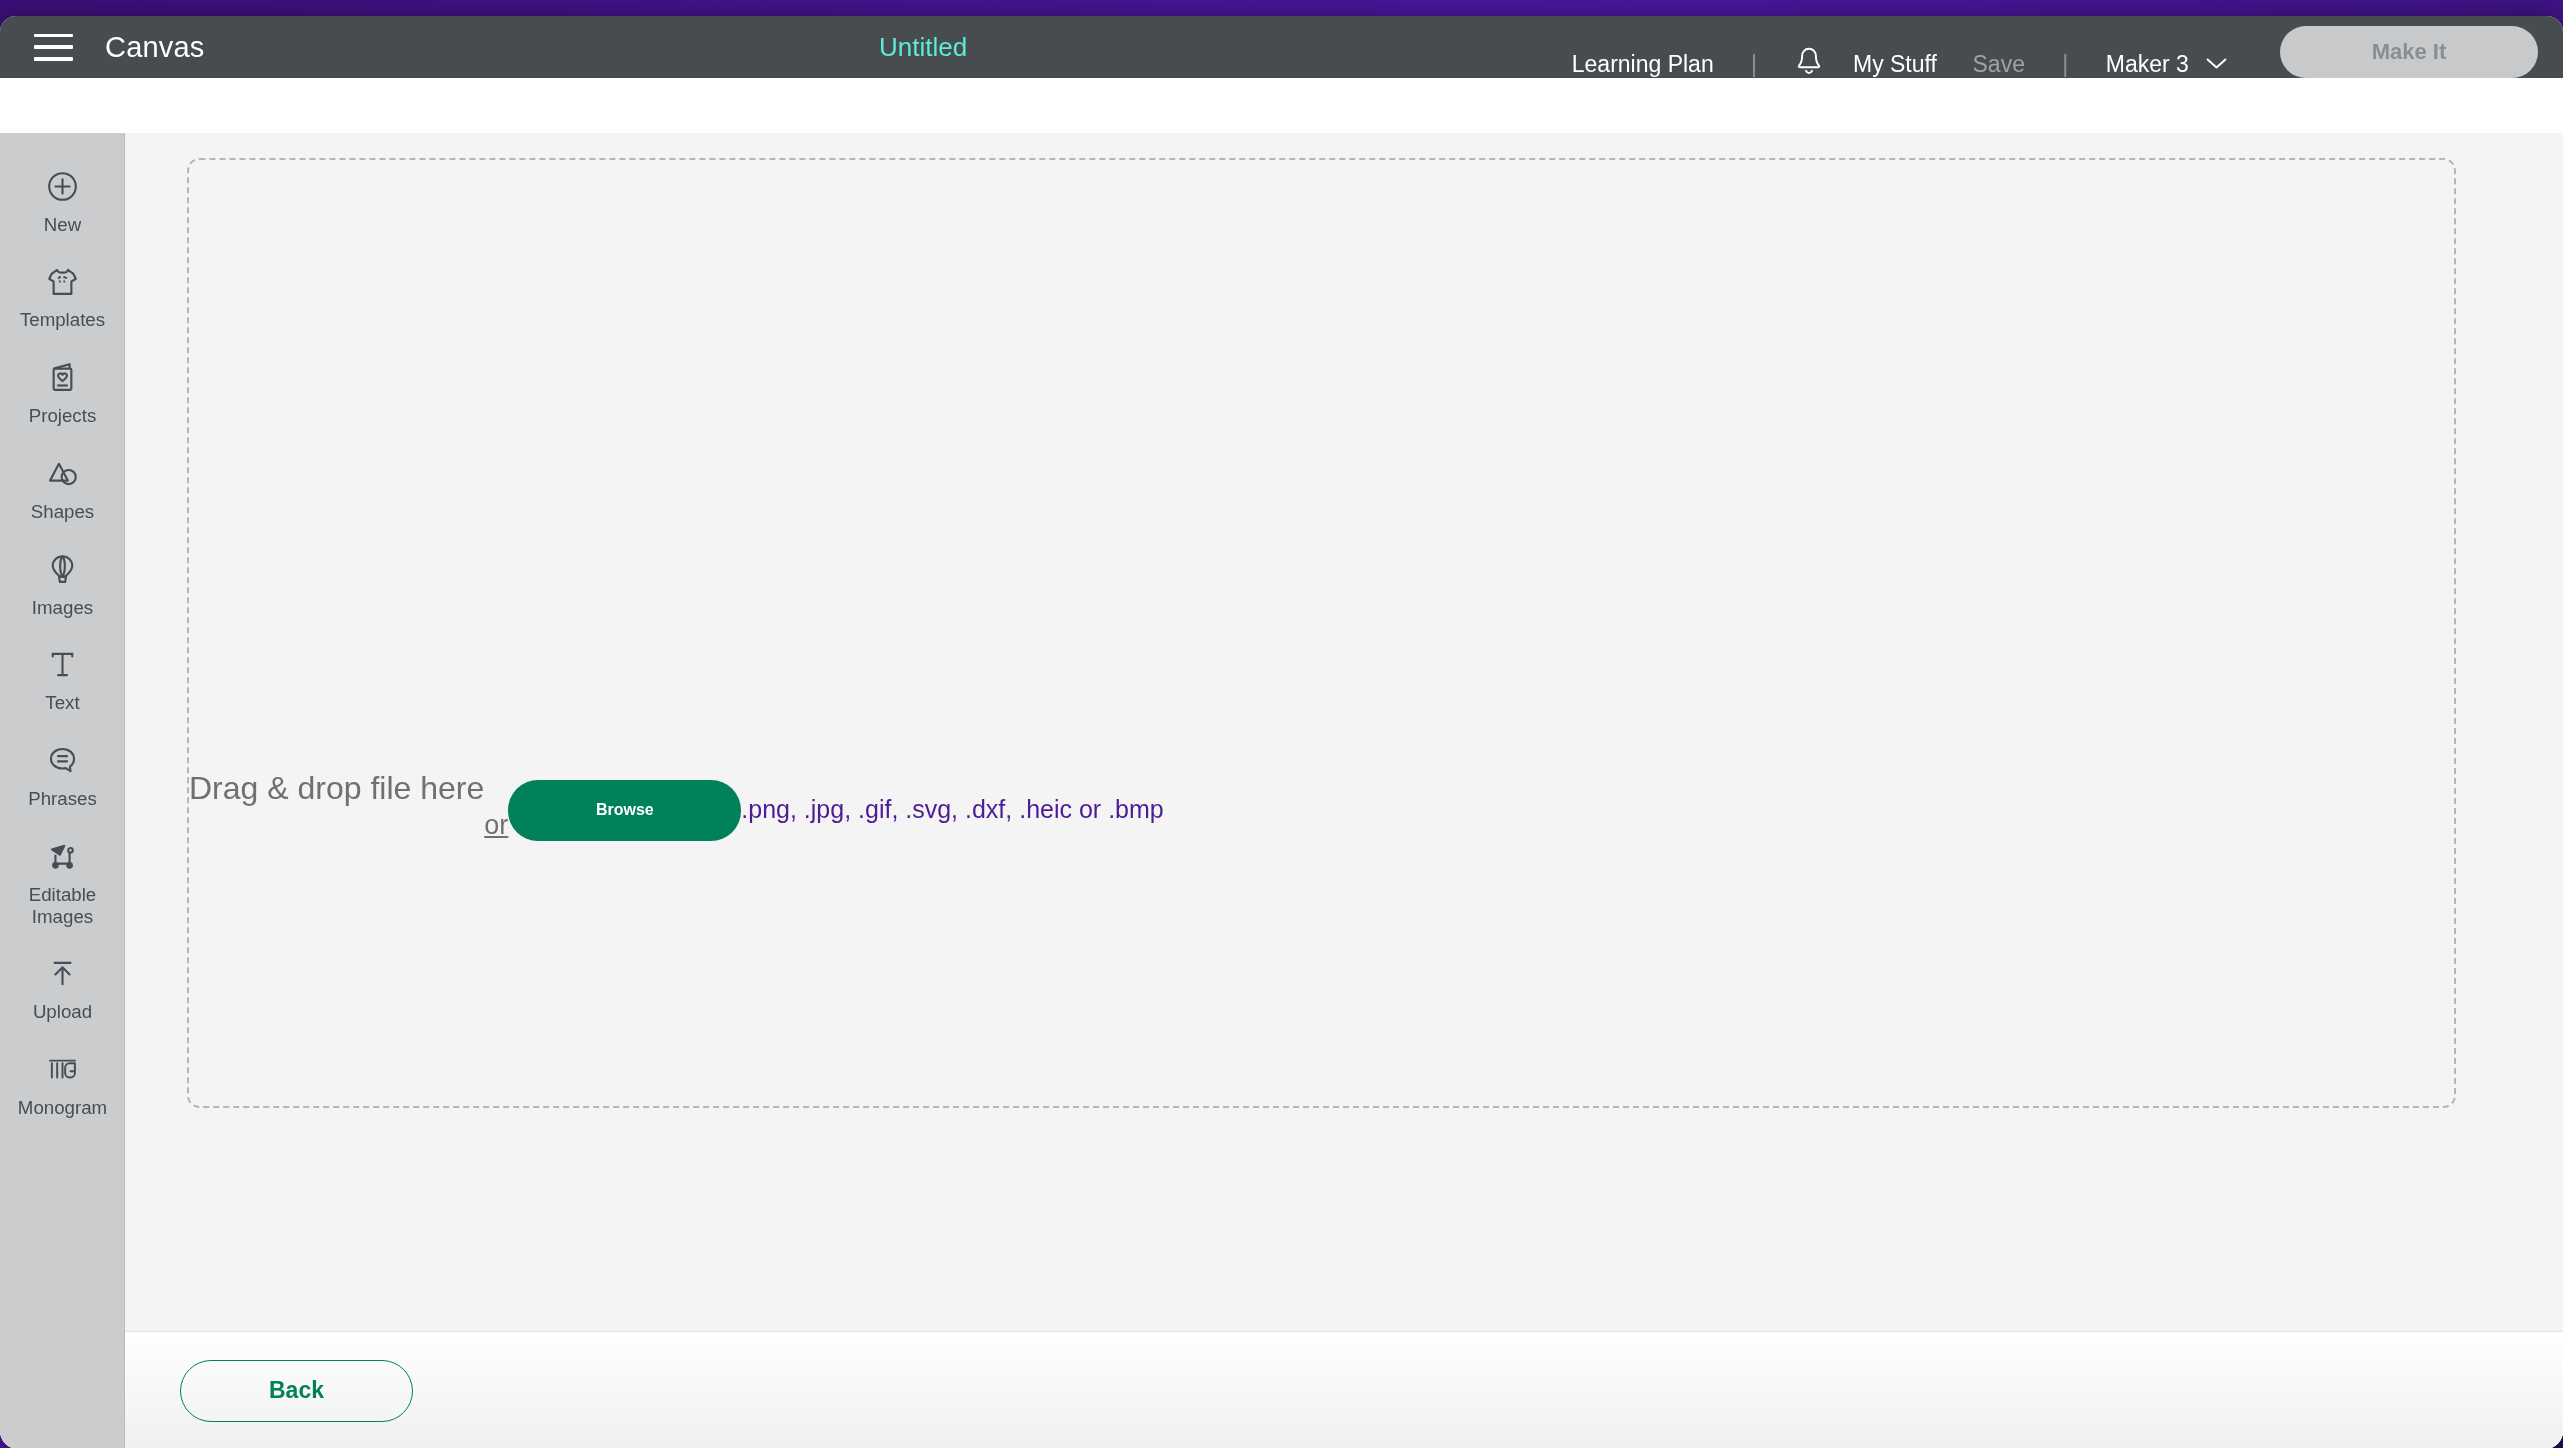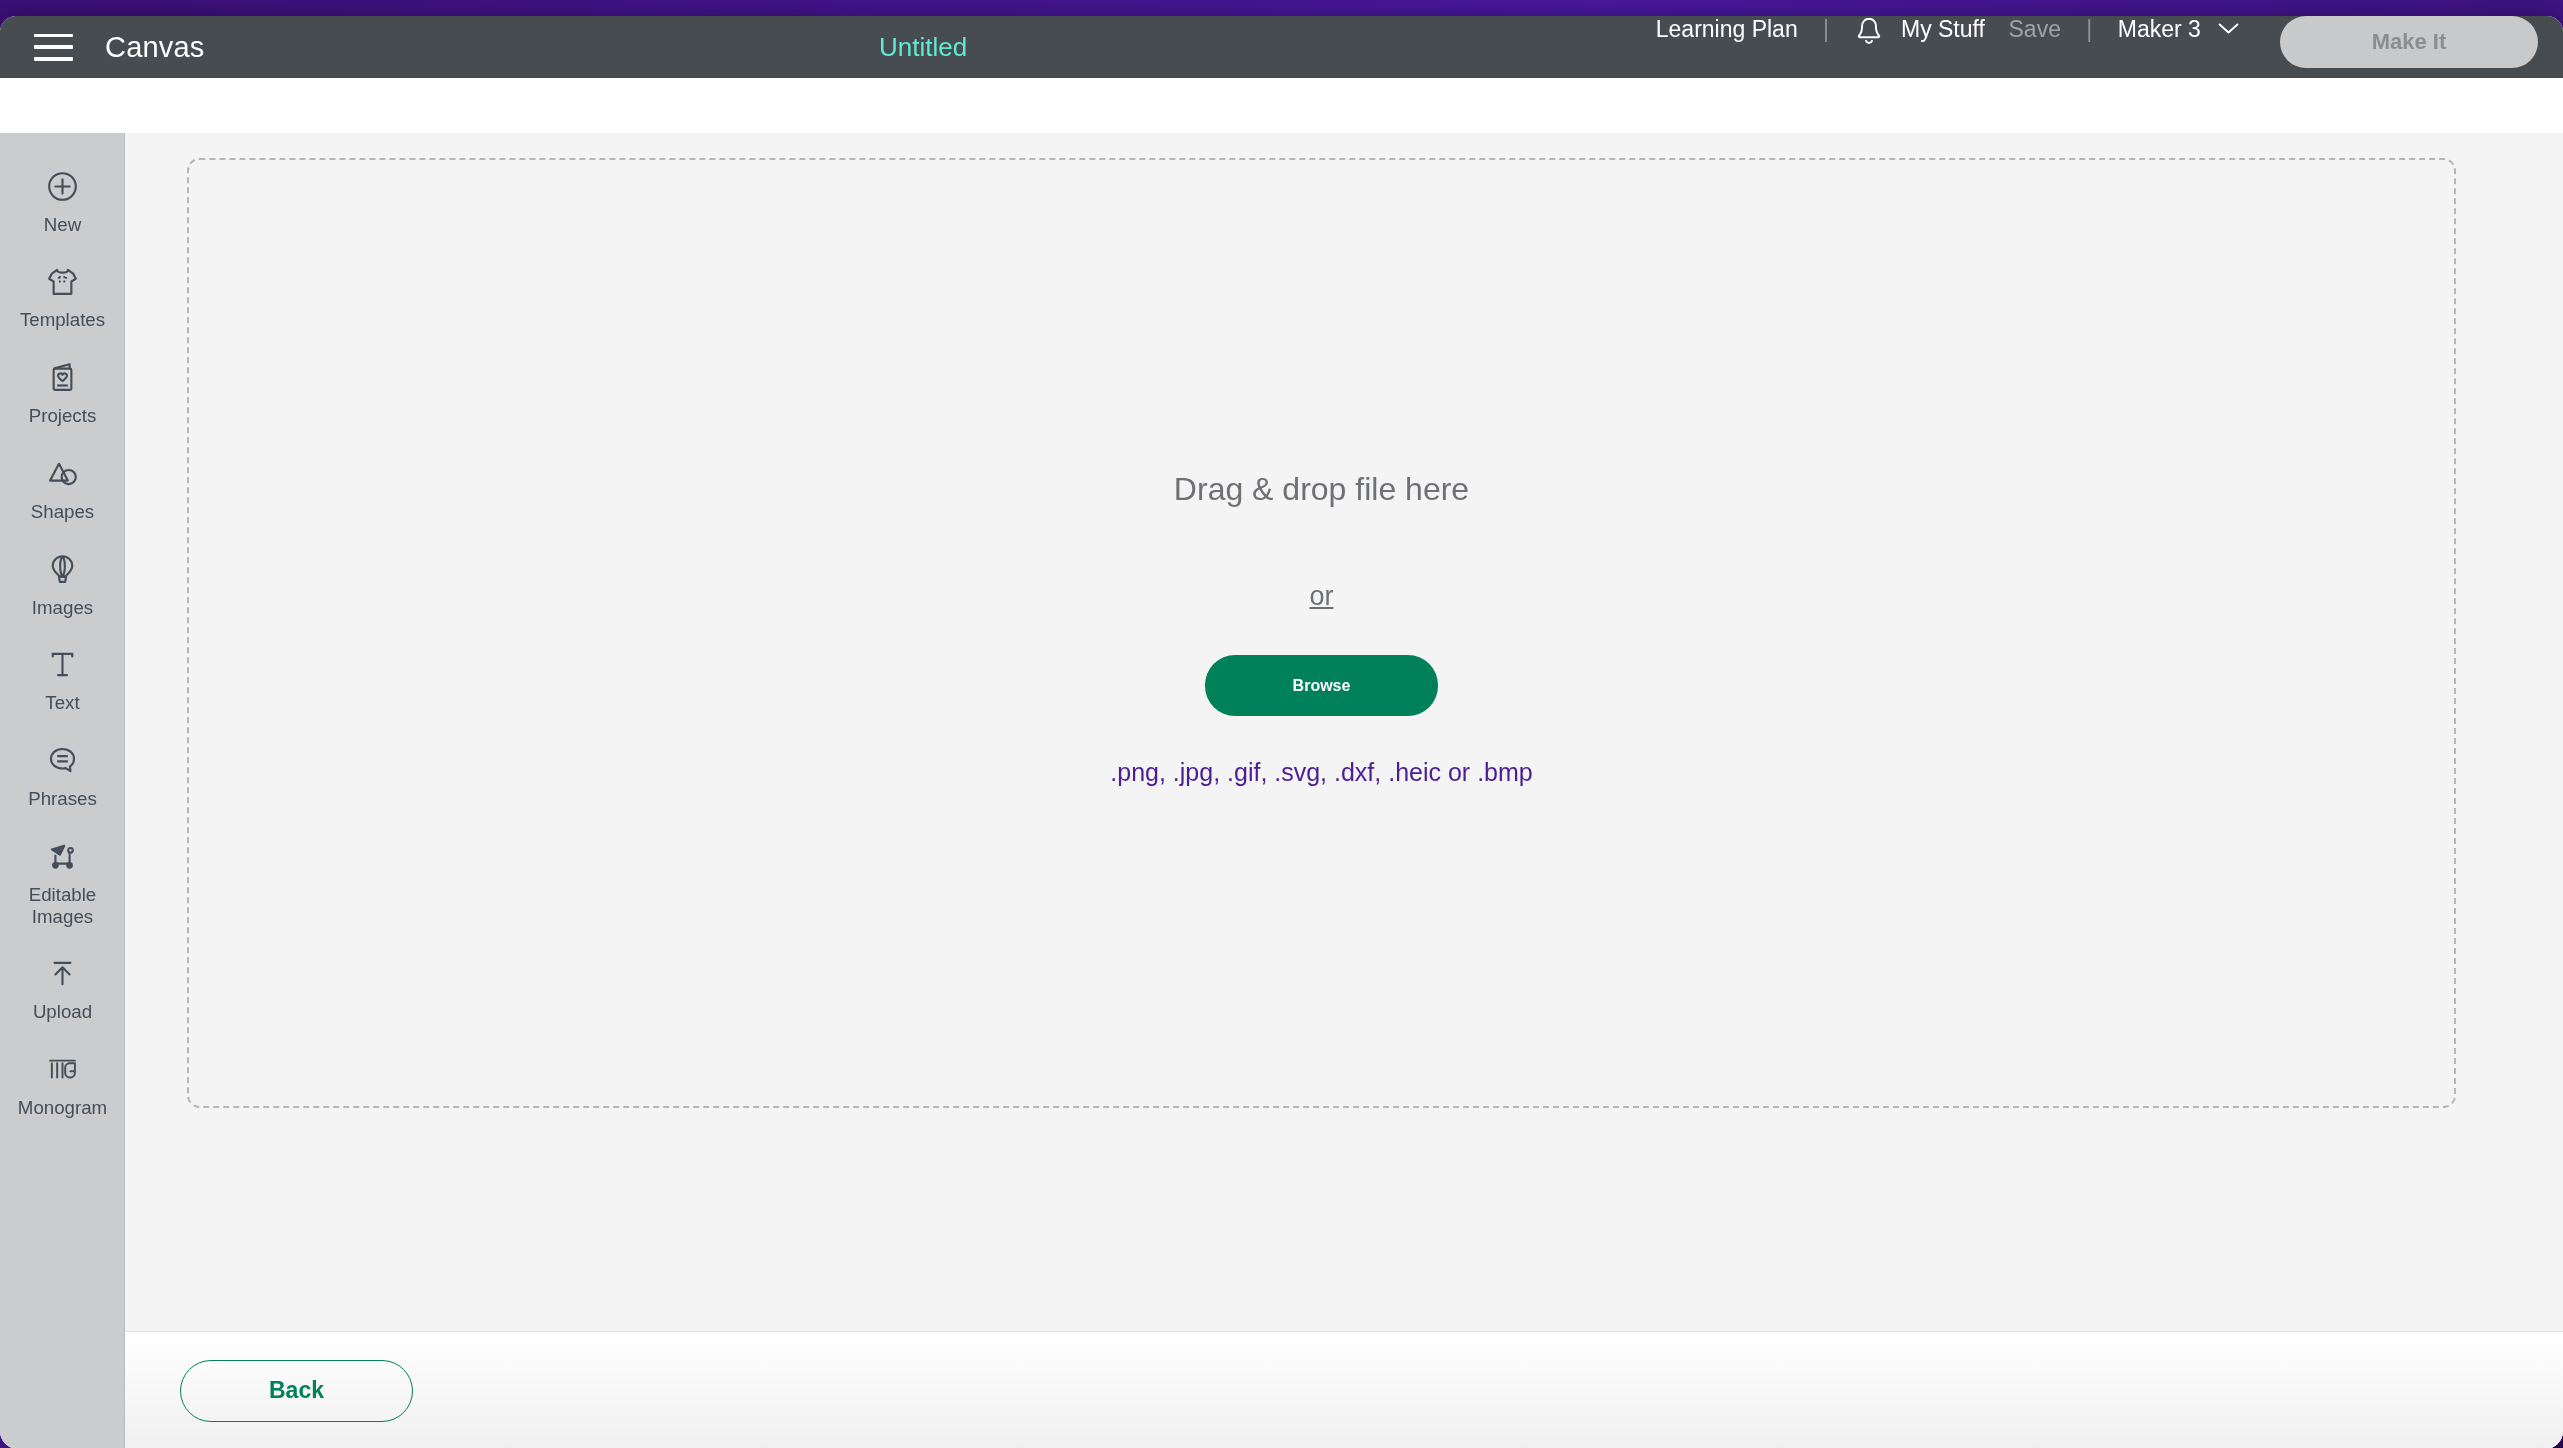--- a/index.html
+++ b/index.html
@@ -82,22 +82,22 @@
   #doc-title {
     position: absolute;
     left: 879px;
     color: #5eead4;
     font-size: 26px;
   }
   #appbar-right {
     position: absolute;
     right: 25px;
     display: flex;
-    align-items: flex-start;
-    gap: 4px;
+    align-items: flex-end;
+    gap: 16px;
     height: 100%;
   }
   .hdr-link {
     color: #ffffff;
     font-size: 23px;
     white-space: nowrap;
     cursor: pointer;
   }
   .hdr-dim { color: #9ea3a8; }
   .hdr-sep { color: #8d9298; font-size: 23px; padding: 0 21.4px; }
@@ -165,21 +165,21 @@
   }
   #dropzone-wrap {
     flex: 1;
     padding: 25px 107px 0 62px;
   }
   #dropzone {
     height: 950px;
     border: 2.7px dashed #b6b6b6;
     border-radius: 12.5px;
     display: flex;
-    flex-direction: column;
+    flex-direction: row;
     align-items: center;
     justify-content: flex-start;
     padding-top: 311px;
     background: #f4f4f4;
   }
   #drop-title {
     color: #6e7073;
     font-size: 32px;
   }
   #drop-or {

